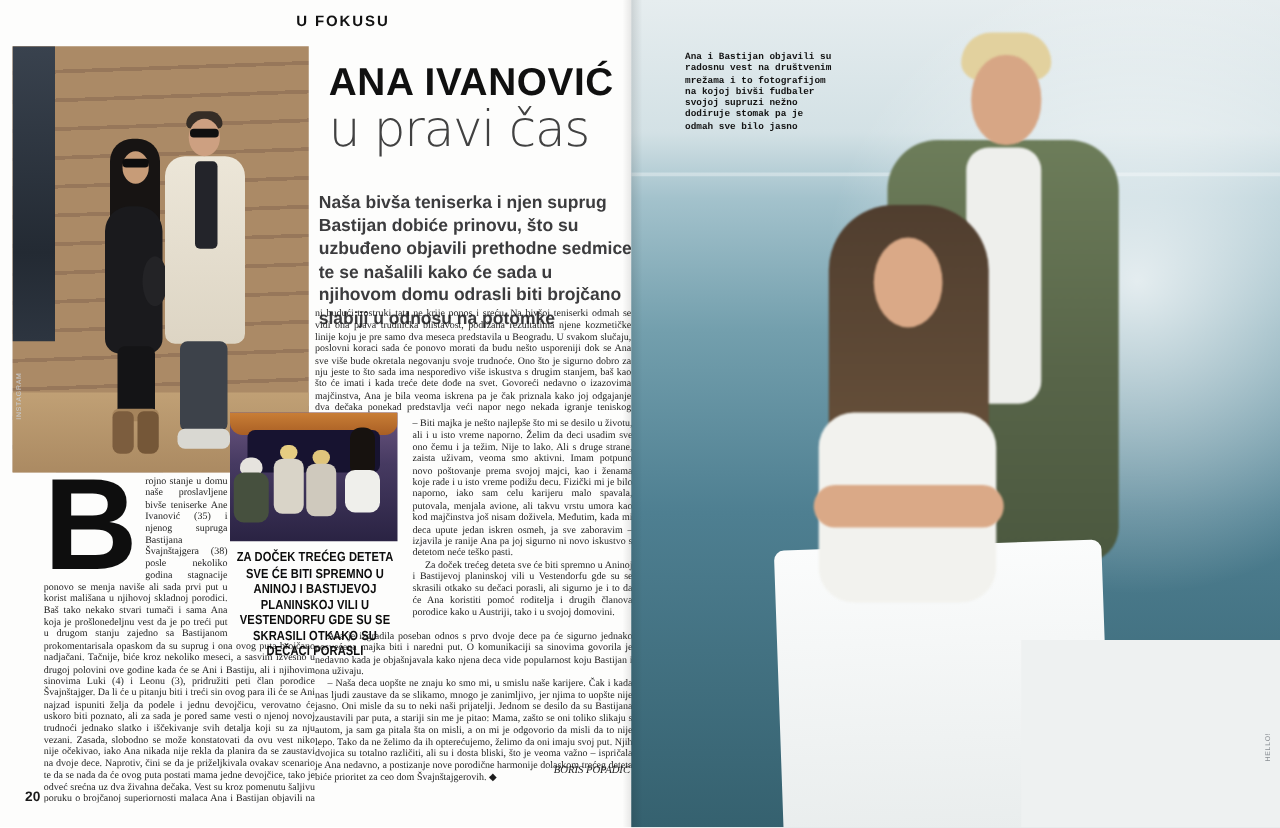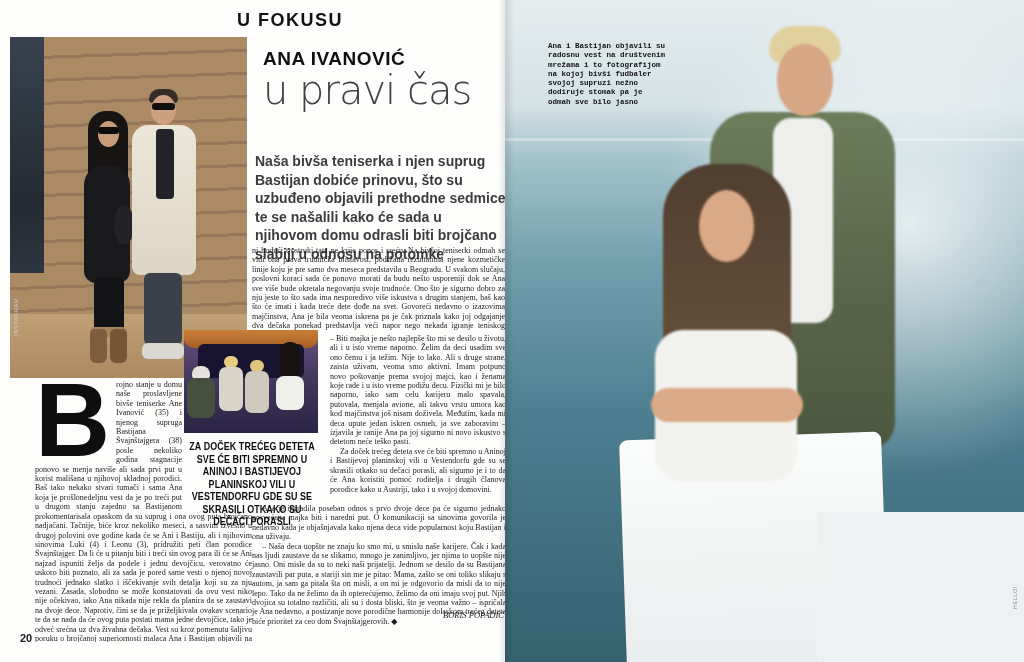--- a/index.html
+++ b/index.html
@@ -1,21 +1,21 @@
 <!DOCTYPE html>
 <html><head>
 <meta charset="utf-8">
 <style>
   * { margin:0; padding:0; box-sizing:border-box; }
   html,body { width:1024px; height:662px; background:#ffffff; }
   body { font-family:"Liberation Sans", sans-serif; }
   .spread { position:relative; width:1024px; height:662px; background:#fdfdfc; overflow:hidden; }
 
   
-  .kicker { position:absolute; left:237px; top:10px; font-size:18px; font-weight:800;
+  .kicker { position:absolute; left:237px; top:10px; font-size:12px; font-weight:800;
             letter-spacing:1.5px; color:#121212; }
   .main-photo { position:absolute; left:10px; top:37px; width:237px; height:341px; overflow:hidden;
             background:repeating-linear-gradient(178deg,#ab8a66 0 20px,#97775a 20px 23px); }
   .mp-darkdoor { position:absolute; left:0; top:0; width:34px; height:236px;
             background:linear-gradient(180deg,#39424e,#232a33 70%,#2d3540); }
   .mp-floor { position:absolute; left:0; bottom:0; width:100%; height:64px;
             background:linear-gradient(180deg,#c0a075,#ab8a62); }
   .fig { position:absolute; filter:blur(0.6px); }
   
   .w-hair { left:78px; top:74px; width:40px; height:86px; background:#171413; border-radius:18px 18px 14px 14px; }
@@ -35,21 +35,21 @@
   .m-inner { left:146px; top:92px; width:18px; height:70px; background:#23242a; border-radius:4px; }
   .m-legs { left:134px; top:236px; width:38px; height:72px; background:#3d424a; border-radius:6px; }
   .m-shoes { left:132px; top:306px; width:42px; height:16px; background:#d9d8d2; border-radius:6px; }
 
   .credit-v { position:absolute; writing-mode:vertical-rl; transform:rotate(180deg);
             font-size:5.5px; letter-spacing:0.6px; color:#c9cdd2; }
   .credit-left { left:13px; top:298px; }
   .credit-right { left:1012px; top:586px; color:#8a8f94; }
 
   .headline { position:absolute; left:263px; top:48px; width:245px; }
-  .hl-name { font-size:19px; font-weight:800; letter-spacing:0.5px; color:#101010;
+  .hl-name { font-size:31px; font-weight:800; letter-spacing:0.5px; color:#101010;
              font-family:"Liberation Sans",sans-serif; }
   .hl-thin { font-family:"DejaVu Sans",sans-serif; font-weight:300; font-size:40px;
              line-height:41px; letter-spacing:-1px; color:#414141; }
   .intro { position:absolute; left:255px; top:152px; width:252px; font-size:14px; line-height:18.5px;
            font-weight:600; color:#3c3c3e; }
 
   .bodytext { font-family:"Liberation Serif",serif; font-size:8px; line-height:9.4px;
               color:#1c1c1c; text-align:justify; }
   .body-a { position:absolute; left:252px; top:246px; width:253px; }
   .leftcol { position:absolute; left:35px; top:380px; width:217px; height:262px; overflow:hidden; }

